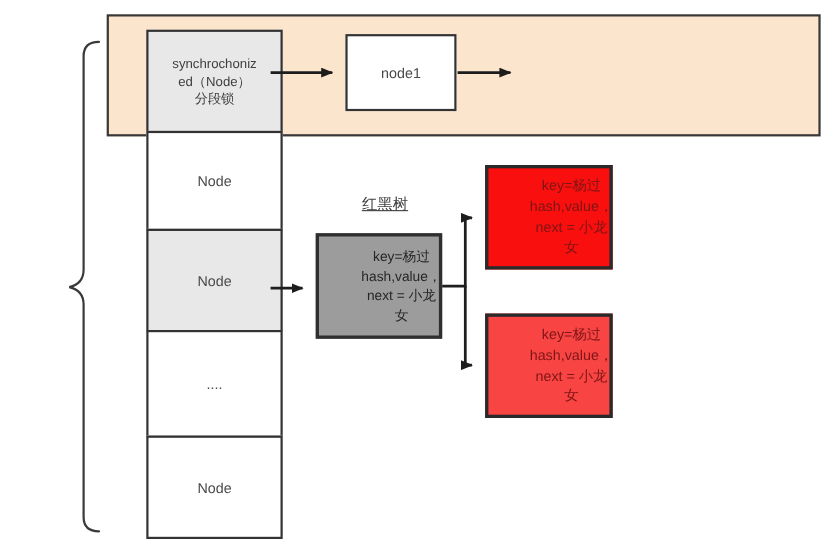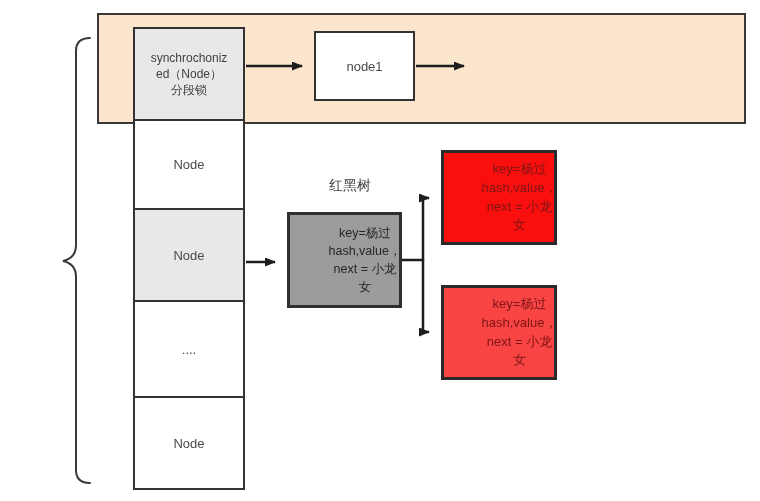--- a/index.html
+++ b/index.html
@@ -44,21 +44,21 @@
   
   .column {
     position: absolute;
     left: 133px; top: 27px;
     width: 112px;
     z-index: 2;
     display: flex;
     flex-direction: column;
   }
   .cell {
-    width: 112px;
+    width: 124px;
     border: 2px solid #333333;
     background: #ffffff;
     display: flex;
     flex-direction: column;
     align-items: center;
     justify-content: center;
     text-align: center;
     font-size: 13px;
     color: #4a4a4a;
   }
@@ -101,20 +101,21 @@
 
   
   .tree-label {
     position: absolute;
     left: 300px; top: 177px;
     width: 100px;
     text-align: center;
     font-size: 14px;
     color: #3f3f3f;
     z-index: 2;
+    text-decoration: underline;
   }
   .tree-box {
     position: absolute;
     display: flex;
     flex-direction: column;
     align-items: center;
     justify-content: center;
     text-align: center;
     line-height: 1.45;
     z-index: 2;

